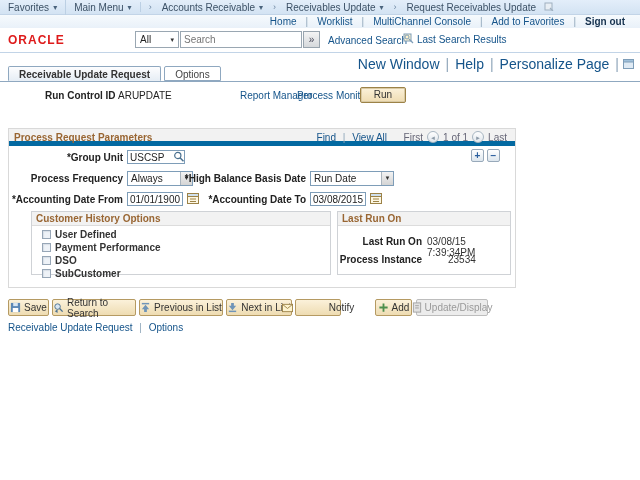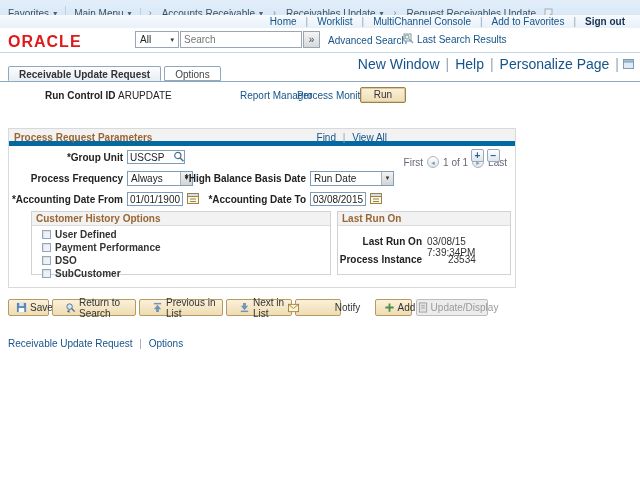--- a/index.html
+++ b/index.html
@@ -4,38 +4,38 @@
 <style>
   * { margin:0; padding:0; box-sizing:border-box; }
   html,body { background:#fff; }
   body { font-family:"Liberation Sans", sans-serif; }
   #page { position:relative; width:640px; height:480px; background:#fff; overflow:hidden; font-size:10px; color:#222; }
 
   a.lnk { color:#15548a; text-decoration:none; cursor:pointer; }
   .sep { color:#8fa6ba; padding:0 4px; }
 
   
-  .crumb-bar { position:absolute; top:0; left:0; width:640px; height:27px;
+  .crumb-bar { position:absolute; top:0; left:0; width:640px; height:15px;
     background:linear-gradient(#e3eefa,#d3e3f3); border-bottom:1px solid #c2d4e7;
     display:flex; align-items:center; font-size:10px; color:#3c5166; }
   .crumb-item { display:flex; align-items:center; padding:0 8px; height:15px; cursor:pointer; }
   .crumb-divided { border-left:1px solid #bcd0e4; }
   .carrot { font-size:8px; color:#4a637c; margin-left:4px; }
   .crumb-sep { color:#6d86a0; font-size:9px; padding:0 2px; }
 
   
   .util-bar { position:absolute; top:15px; left:0; width:640px; height:13px;
     background:linear-gradient(#f6fafd,#e9f1f9); display:flex; justify-content:flex-end;
     align-items:center; padding-right:10px; font-size:10px; }
   .util-bar a { margin:0 5px; }
   .signout { font-weight:bold; color:#16324f; text-decoration:none; margin-left:5px; cursor:pointer; }
 
   
   .logo-row { position:absolute; top:28px; left:0; width:640px; height:25px; background:#fff; border-bottom:1px solid #c2d4e7; }
-  .oracle { position:absolute; left:8px; top:5px; font-size:16px; font-weight:bold; color:#de1b1b; letter-spacing:1px; }
+  .oracle { position:absolute; left:8px; top:5px; font-size:12px; font-weight:bold; color:#de1b1b; letter-spacing:1px; }
   .scope-box { position:absolute; left:135px; top:3px; width:44px; height:17px; border:1px solid #9aa7b2; background:#fff;
     display:flex; align-items:center; justify-content:space-between; padding:0 4px; cursor:pointer; }
   .scope-box .arr { font-size:7px; color:#333; }
   .search-input { position:absolute; left:180px; top:3px; width:122px; height:17px; border:1px solid #9aa7b2;
     font-family:"Liberation Sans",sans-serif; font-size:10px; padding:0 3px; color:#333; }
   .go-btn { position:absolute; left:303px; top:3px; width:17px; height:17px; border:1px solid #98a4ae;
     background:linear-gradient(#f4f4f4,#d6d9dc); text-align:center; line-height:15px; font-size:10px; color:#445; cursor:pointer; }
   .adv-link { position:absolute; left:328px; top:7px; }
   .lsr { position:absolute; left:403px; top:5px; display:flex; align-items:center; gap:3px; }
 
@@ -60,21 +60,21 @@
   .run-btn { position:absolute; left:360px; top:87px; width:46px; height:16px;
     background:linear-gradient(#fbf1da,#efdcb2); border:1px solid #9c8247; border-radius:2px;
     font-size:10px; color:#333; text-align:center; line-height:14px; cursor:pointer;
     box-shadow:0 0 0 1px #d8c9a4 inset; }
 
   
   .section-box { position:absolute; left:8px; top:128px; width:508px; height:160px; border:1px solid #d9d9d9; background:#fff; }
   .section-hdr { position:absolute; left:0; top:0; width:100%; height:17px; background:#f2f2f2; border-bottom:5px solid #0369a1; }
   .section-title { position:absolute; left:5px; top:3px; color:#996633; font-weight:bold; }
   .findbar { position:absolute; right:128px; top:3px; }
-  .pager { position:absolute; right:8px; top:2px; display:flex; align-items:center; gap:4px; color:#667;margin-top:25px; }
+  .pager { position:absolute; right:8px; top:2px; display:flex; align-items:center; gap:4px; color:#667; }
   .pgbtn { width:12px; height:12px; border:1px solid #a8b6c2; border-radius:50%;
     background:linear-gradient(#ffffff,#dfe6ec); font-size:7px; color:#8a98a6; text-align:center; line-height:11px; cursor:pointer; }
 
   .flabel { position:absolute; font-weight:bold; text-align:right; color:#222; }
   .fld { position:absolute; height:14px; border:1px solid #7e9db8; font-family:"Liberation Sans",sans-serif;
     font-size:10px; padding:0 2px; color:#222; background:#fff; }
   .selbox { position:absolute; height:15px; border:1px solid #7e9db8; background:#fff; display:flex; align-items:center; cursor:pointer; }
   .selbox .stext { flex:1; padding:12px 3px; }
   .selbox .sarr { width:12px; height:100%; background:linear-gradient(#f3f3f3,#d4d4d4);
     border-left:1px solid #aab4bd; font-size:6px; color:#333; text-align:center; line-height:13px; }
@@ -90,25 +90,25 @@
   .cbrow { display:flex; align-items:center; margin:3px 0 0 10px; height:10px; }
   .cb { width:9px; height:9px; border:1px solid #97a6b6; background:#eef2f7; box-shadow:inset 1px 1px 1px #d7dee6; cursor:pointer; }
   .cbl { margin-left:4px; font-weight:bold; color:#333; }
 
   .lr-lbl { position:absolute; font-weight:bold; text-align:right; }
   .lr-val { position:absolute; color:#333; }
 
   
   .tb-btn { position:absolute; top:299px; height:17px; background:linear-gradient(#fbf1da,#eedcb2);
     border:1px solid #b59a62; border-radius:2px; font-size:10px; color:#333;
-    display:flex; align-items:center; justify-content:center; gap:3px; cursor:pointer;padding-left:12px; }
+    display:flex; align-items:center; justify-content:center; gap:3px; cursor:pointer; }
   .tb-btn svg { flex:none; }
   .tb-disabled { background:#ececec; border-color:#bdbdbd; color:#9a9a9a; cursor:default; }
 
-  .footer-links { position:absolute; left:8px; top:338px; }
+  .footer-links { position:absolute; left:8px; top:322px; }
 </style>
 </head>
 <body>
 
 <div id="page">
 
   <div class="crumb-bar">
     <div class="crumb-item">
       <span>Favorites</span>
       <span class="carrot">▾</span>

